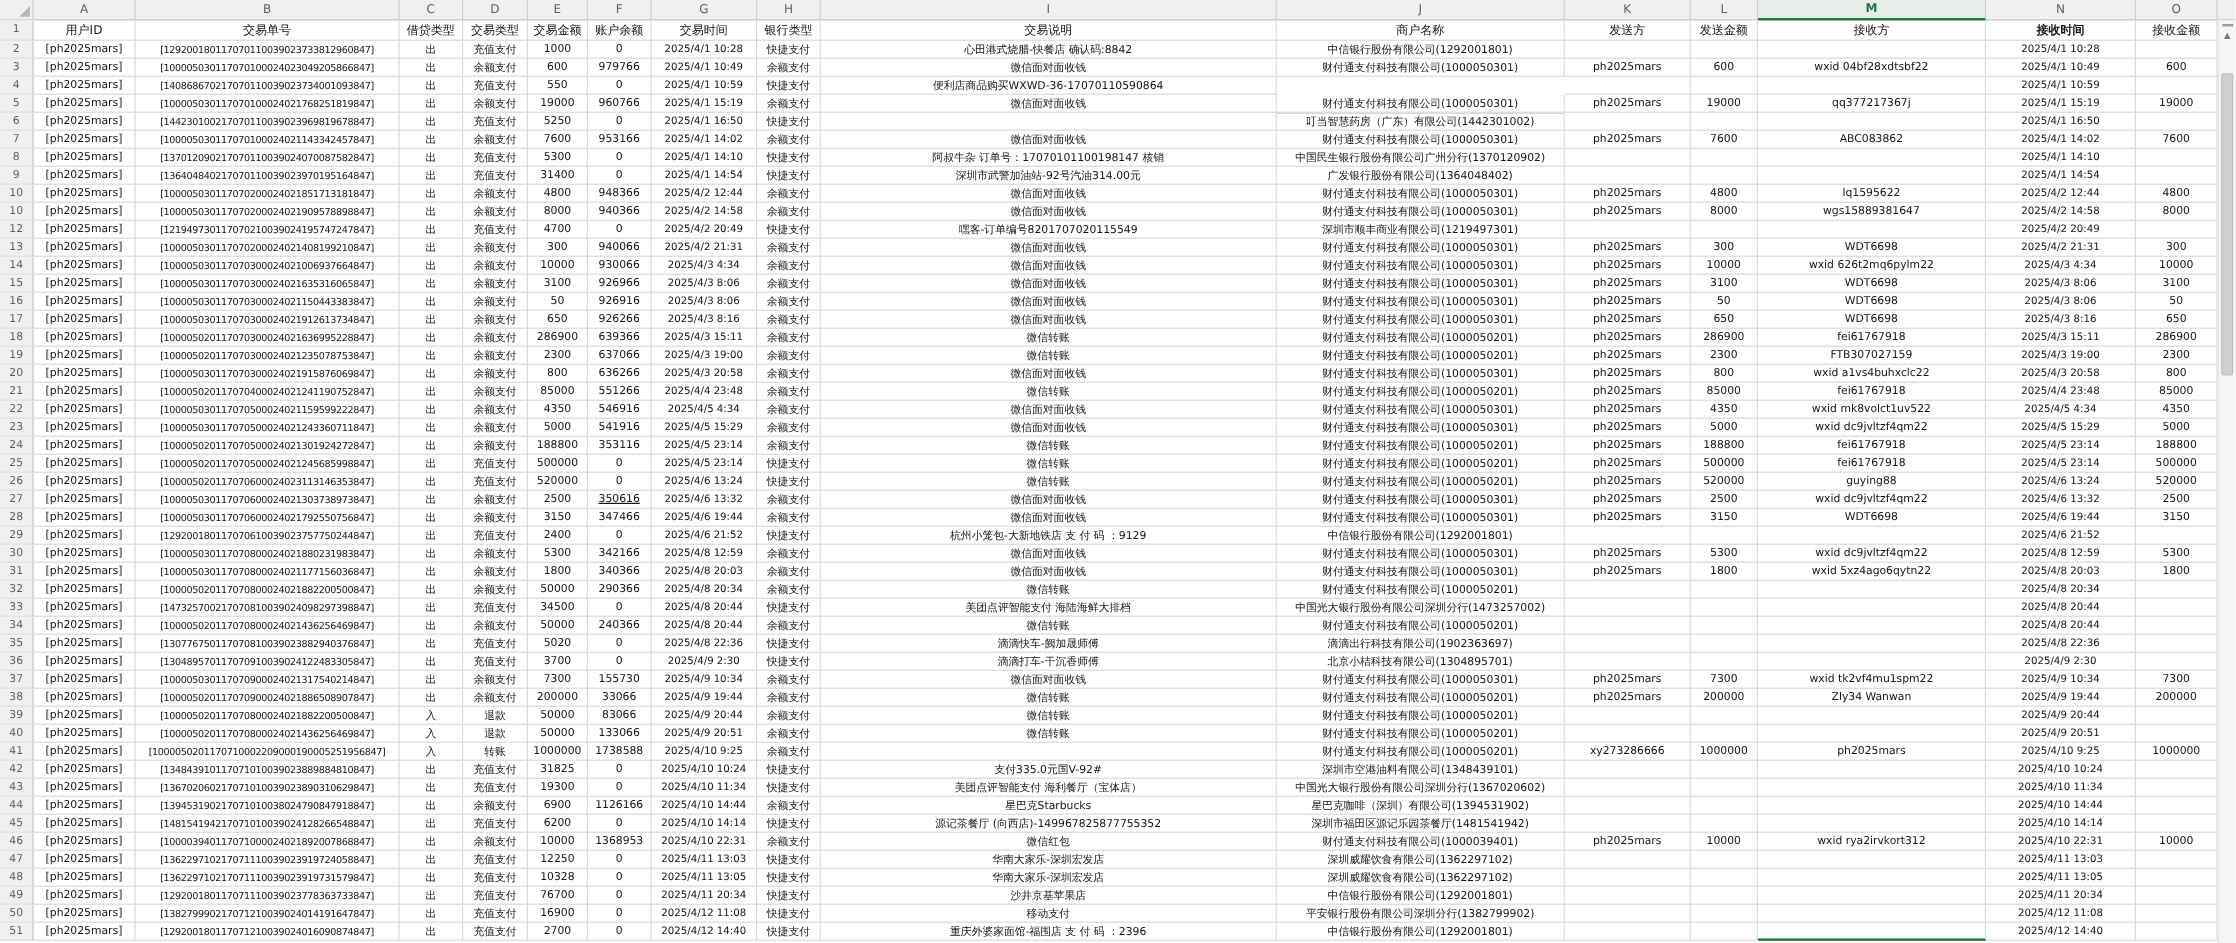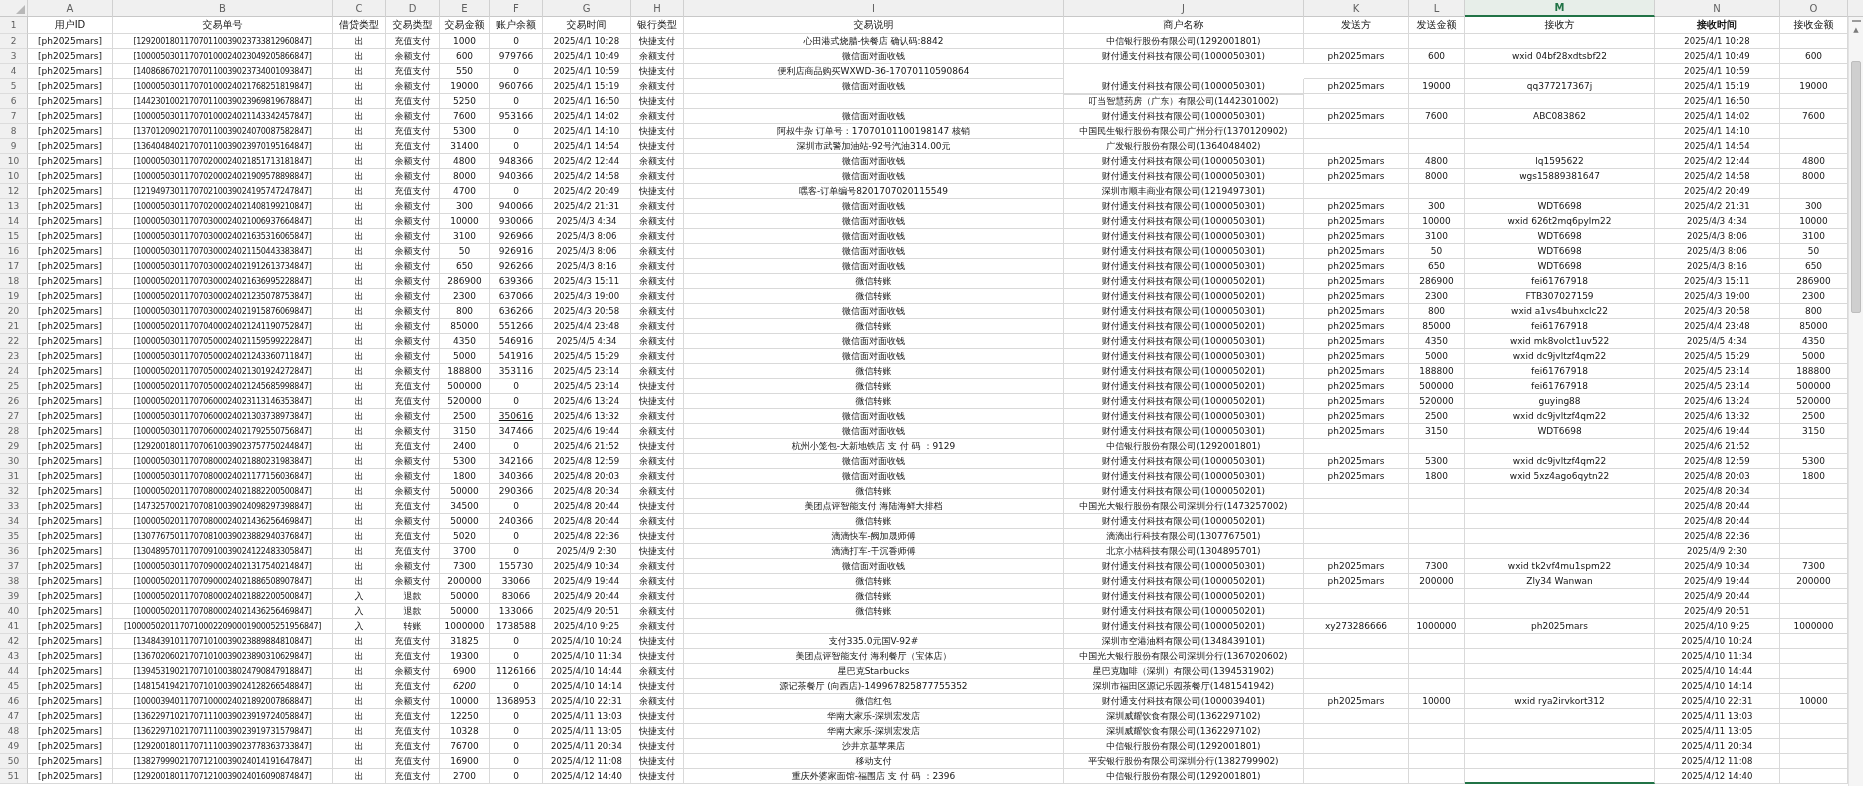--- a/index.html
+++ b/index.html
@@ -682,21 +682,21 @@
         <div class="gut" style="width: 28px;">35</div>
         <div class="cell" style="width: 85px;">[ph2025mars]</div>
         <div class="cell b" style="width: 220px;">[130776750117070810039023882940376847]</div>
         <div class="cell" style="width: 53px;">出</div>
         <div class="cell" style="width: 54px;">充值支付</div>
         <div class="cell" style="width: 50px;">5020</div>
         <div class="cell" style="width: 53px;">0</div>
         <div class="cell small" style="width: 88px;">2025/4/8 22:36</div>
         <div class="cell" style="width: 53px;">快捷支付</div>
         <div class="cell" style="width: 380px;">滴滴快车-阙加晟师傅</div>
-        <div class="cell" style="width: 240px;">滴滴出行科技有限公司(1307767501)</div>
+        <div class="cell" style="width: 240px;">滴滴出行科技有限公司(1902363697)</div>
         <div class="cell" style="width: 105px;"></div>
         <div class="cell" style="width: 56px;"></div>
         <div class="cell colM" style="width: 190px;"></div>
         <div class="cell small" style="width: 125px;">2025/4/8 22:36</div>
         <div class="cell" style="width: 68px;"></div>
       </div>
       <div class="row">
         <div class="gut" style="width: 28px;">36</div>
         <div class="cell" style="width: 85px;">[ph2025mars]</div>
         <div class="cell b" style="width: 220px;">[130489570117070910039024122483305847]</div>
@@ -857,21 +857,21 @@
         <div class="cell colM" style="width: 190px;"></div>
         <div class="cell small" style="width: 125px;">2025/4/10 14:44</div>
         <div class="cell" style="width: 68px;"></div>
       </div>
       <div class="row">
         <div class="gut" style="width: 28px;">45</div>
         <div class="cell" style="width: 85px;">[ph2025mars]</div>
         <div class="cell b" style="width: 220px;">[148154194217071010039024128266548847]</div>
         <div class="cell" style="width: 53px;">出</div>
         <div class="cell" style="width: 54px;">充值支付</div>
-        <div class="cell" style="width: 50px; font-style: italic;">6200</div>
+        <div class="cell" style="width: 50px;">6200</div>
         <div class="cell" style="width: 53px;">0</div>
         <div class="cell small" style="width: 88px;">2025/4/10 14:14</div>
         <div class="cell" style="width: 53px;">快捷支付</div>
         <div class="cell" style="width: 380px;">源记茶餐厅 (向西店)-149967825877755352</div>
         <div class="cell" style="width: 240px;">深圳市福田区源记乐园茶餐厅(1481541942)</div>
         <div class="cell" style="width: 105px;"></div>
         <div class="cell" style="width: 56px;"></div>
         <div class="cell colM" style="width: 190px;"></div>
         <div class="cell small" style="width: 125px;">2025/4/10 14:14</div>
         <div class="cell" style="width: 68px;"></div>

